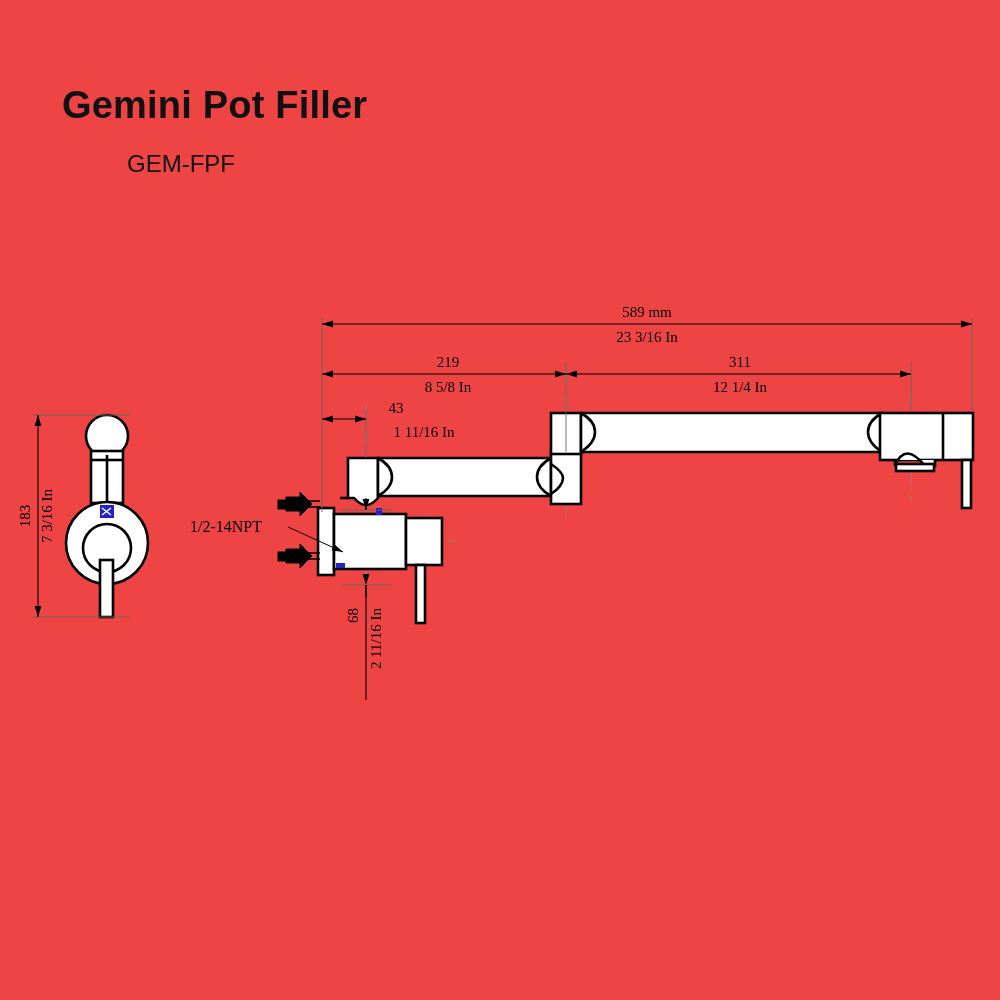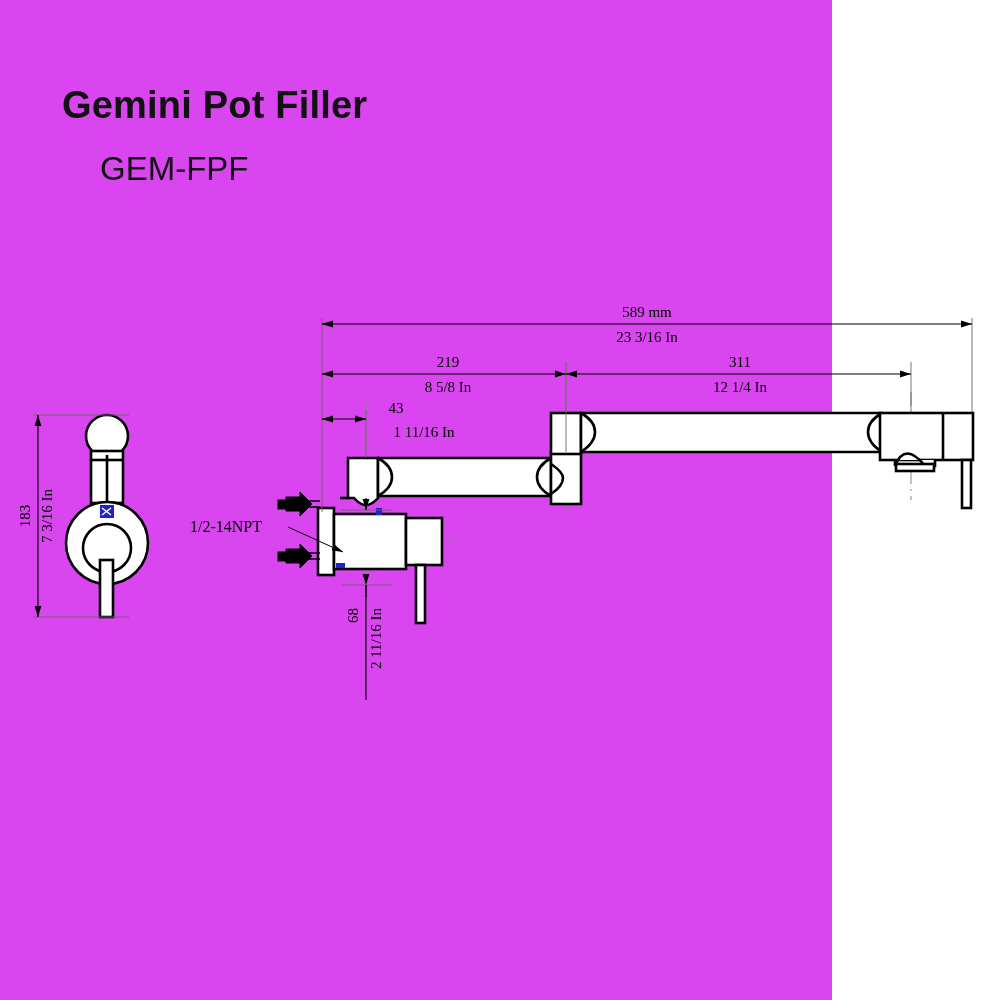--- a/index.html
+++ b/index.html
@@ -10,46 +10,46 @@
   body {
     width: 1000px;
     height: 1000px;
     position: relative;
     font-family: "Liberation Sans", sans-serif;
     overflow: hidden;
   }
   #sheet {
     position: absolute;
     inset: 0;
-    width: 832px;
+    width: 1000px;
     height: 1000px;
-    background: #d946ef;
+    background: #ef4444;
   }
   .title-block {
     position: absolute;
     left: 0;
     top: 0;
     width: 1000px;
   }
   .doc-title {
     position: absolute;
     left: 62px;
     top: 84px;
     font-size: 38px;
     font-weight: bold;
     letter-spacing: 0.2px;
     color: #111111;
     font-family: "Liberation Sans", sans-serif;
     white-space: nowrap;
   }
   .doc-model {
     position: absolute;
-    left: 100px;
+    left: 127px;
     top: 150px;
-    font-size: 33px;
+    font-size: 24px;
     font-weight: normal;
     color: #111111;
     font-family: "Liberation Sans", sans-serif;
     white-space: nowrap;
   }
   svg#drawing {
     position: absolute;
     left: 0;
     top: 0;
   }

